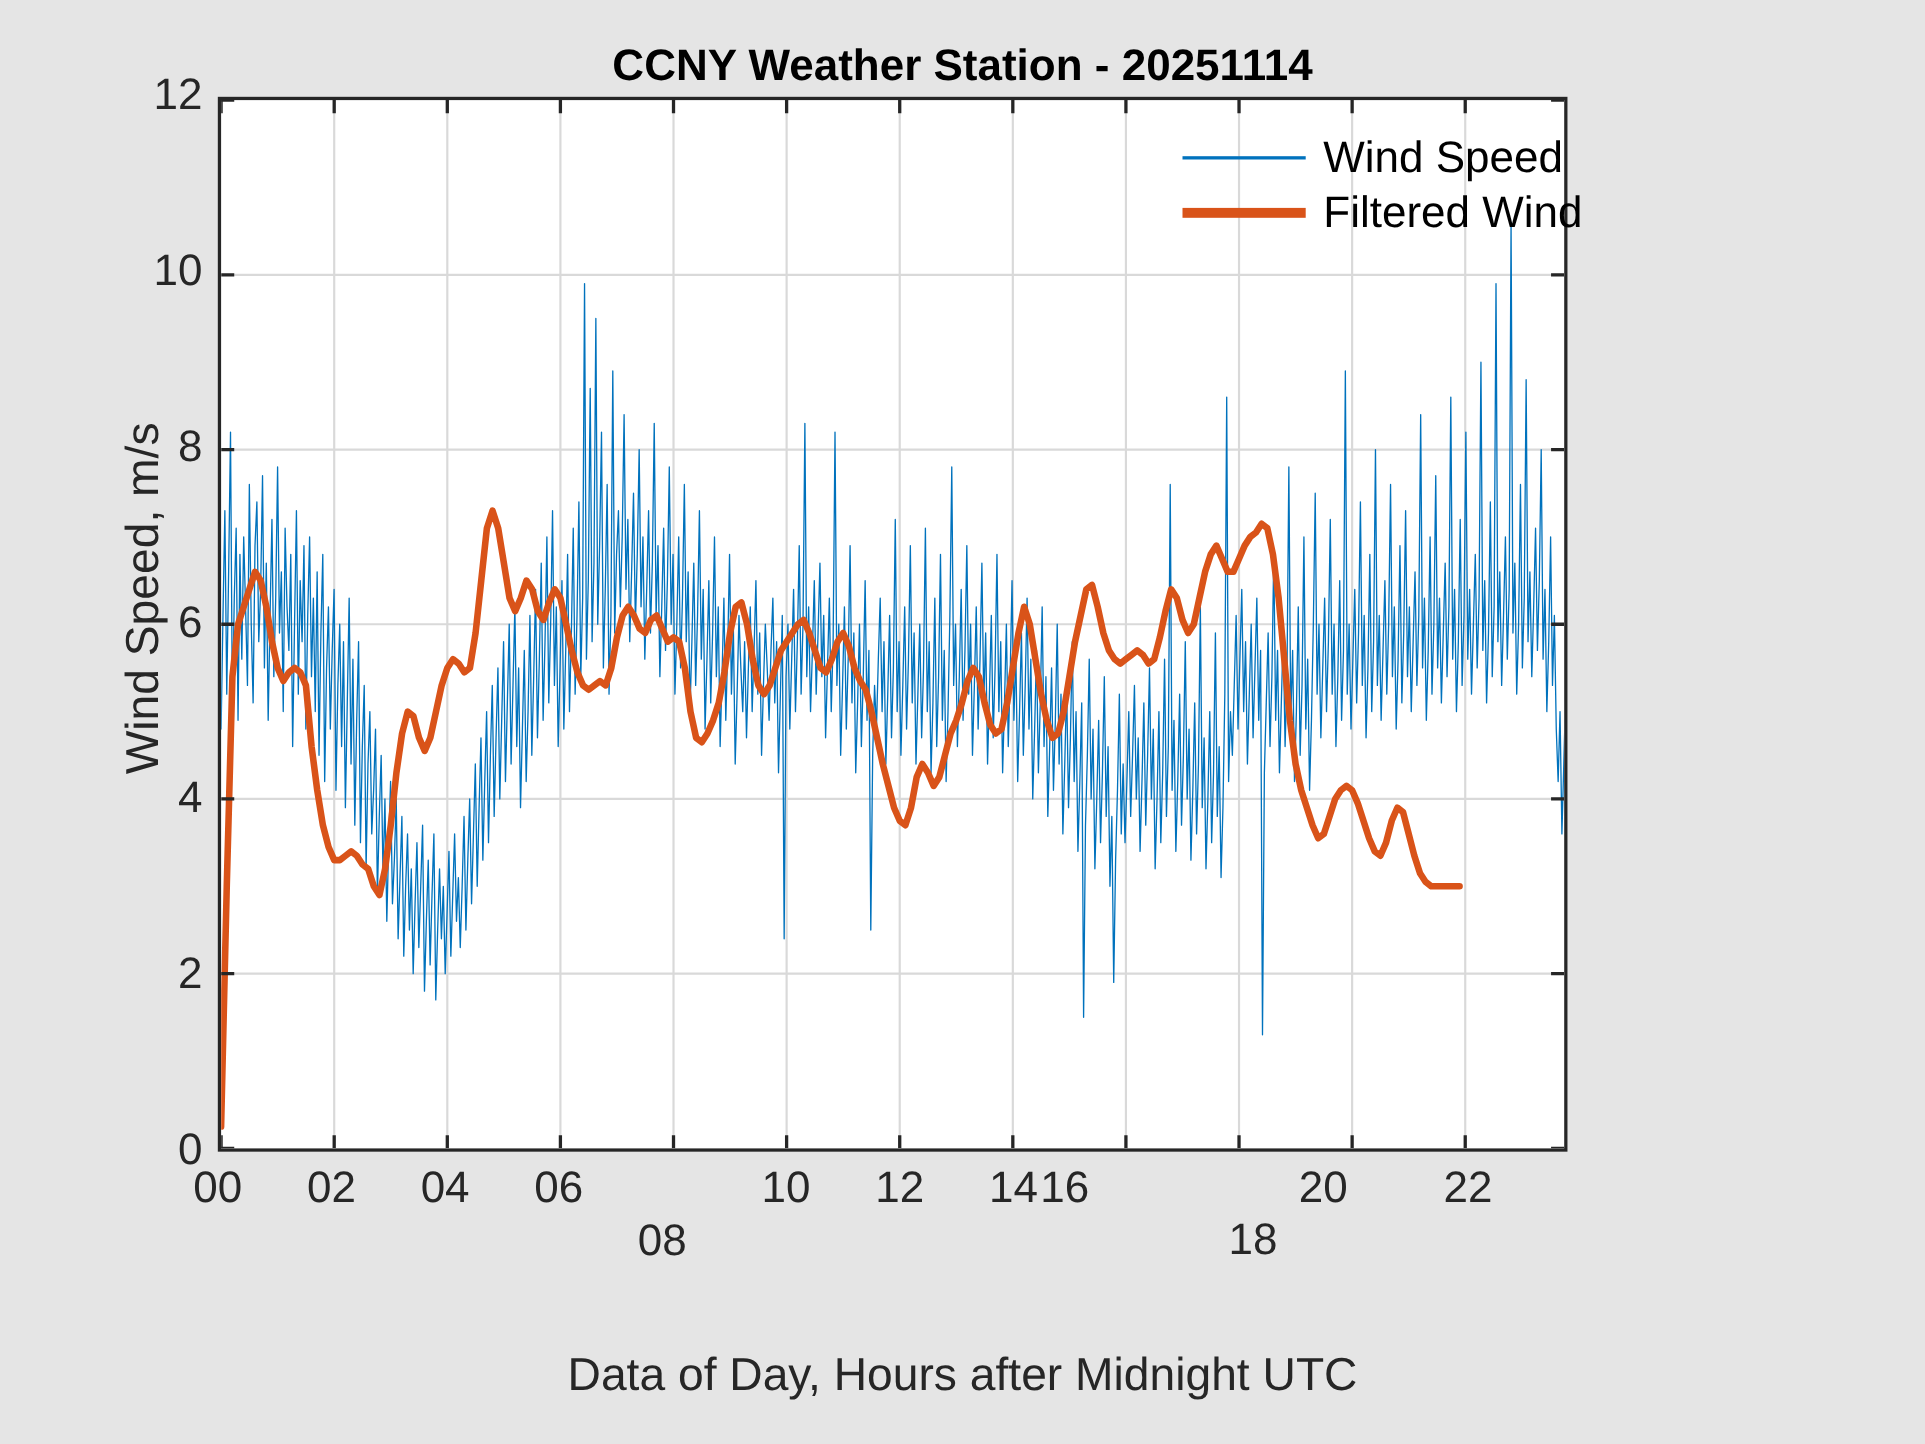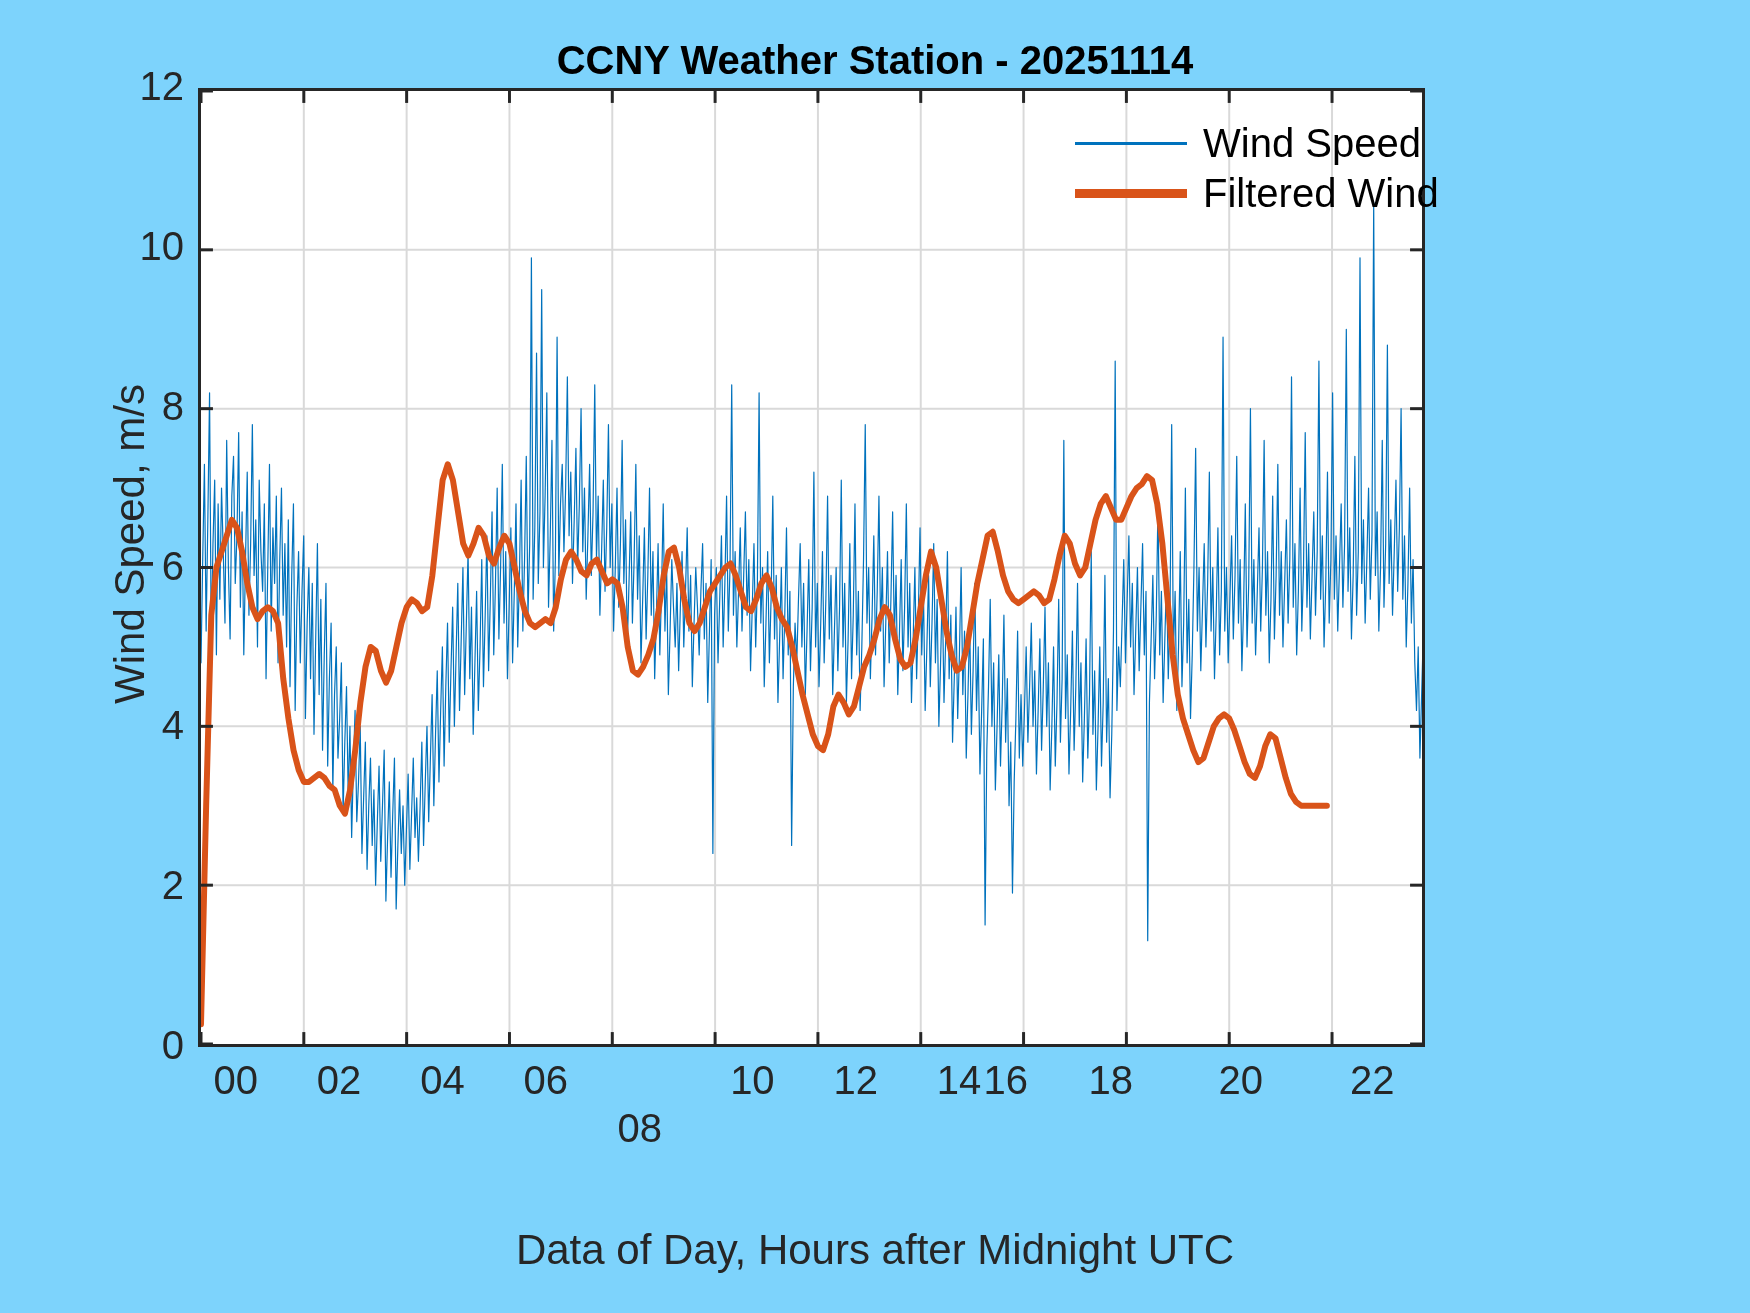--- a/index.html
+++ b/index.html
@@ -1,17 +1,17 @@
 <!DOCTYPE html>
 <html><head>
 <meta charset="utf-8">
 <style>
   html,body{margin:0;padding:0;background:#ffffff;}
   body{width:1750px;height:1313px;font-family:"Liberation Sans",sans-serif;overflow:hidden;}
-  #fig{position:relative;width:1750px;height:1313px;background:#7dd3fc;}
+  #fig{position:relative;width:1750px;height:1313px;background:#e5e5e5;}
 
   #title{
     position:absolute; left:0; top:38px; width:1750px;
     text-align:center; font-size:40px; font-weight:bold; color:#000;
     letter-spacing:0px;
   }
 
   
   #plotbox{
     position:absolute; left:198px; top:88px; width:1227px; height:959px;
@@ -20,21 +20,21 @@
   }
   #plotsvg{position:absolute;left:0;top:0;width:100%;height:100%;display:block;}
 
   
   .ytick{
     position:absolute; right:1566px; width:120px; text-align:right;
     font-size:40px; color:#262626; line-height:1;
   }
   
   .xtick{
-    position:absolute; top:1060px; width:120px; text-align:right;
+    position:absolute; top:1060px; width:120px; text-align:center;
     font-size:40px; color:#262626; line-height:1;
   }
 
   #xlabel{
     position:absolute; left:0; top:1226px; width:1750px; text-align:center;
     font-size:42px; color:#262626;
   }
   #ylabel{
     position:absolute; left:-220px; top:520px; width:700px; text-align:center;
     font-size:42px; color:#262626;
@@ -138,21 +138,21 @@
   <div id="xticks-layer">
       <div class="xtick" style="left: 138px;">00</div>
       <div class="xtick" style="left: 241.326px;">02</div>
       <div class="xtick" style="left: 344.653px;">04</div>
       <div class="xtick" style="left: 447.979px;">06</div>
       <div class="xtick" style="left: 542px; margin-top: 48px;">08</div>
       <div class="xtick" style="left: 654.632px;">10</div>
       <div class="xtick" style="left: 757.958px;">12</div>
       <div class="xtick" style="left: 861.284px;">14</div>
       <div class="xtick" style="left: 908px;">16</div>
-      <div class="xtick" style="left: 1013px;">18</div>
+      <div class="xtick" style="left: 1079px; margin-top: 47px;">18</div>
       <div class="xtick" style="left: 1143px;">20</div>
       <div class="xtick" style="left: 1274.59px;">22</div>
     </div>
 
   <div id="xlabel">Data of Day, Hours after Midnight UTC</div>
   <div id="ylabel">Wind Speed, m/s</div>
 
   <div id="legend">
     <div class="leg-row">
       <span class="leg-line thin"></span>

